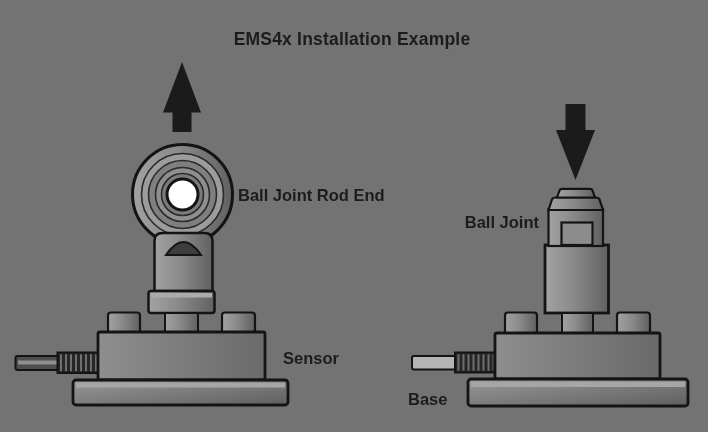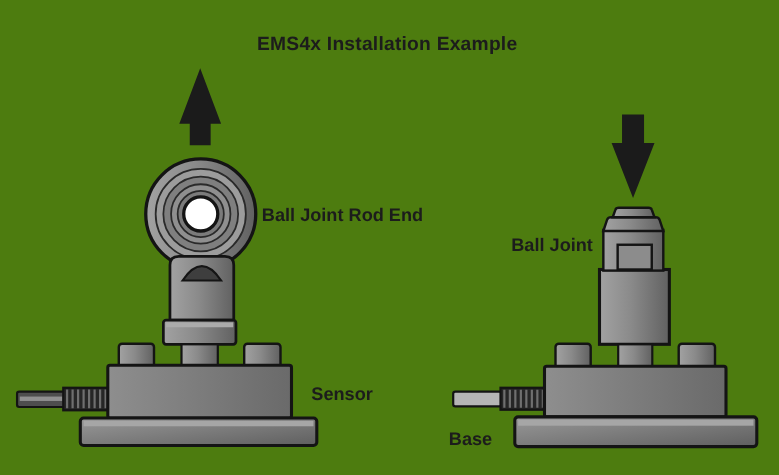--- a/index.html
+++ b/index.html
@@ -10,21 +10,21 @@
   body {
     width: 708px;
     height: 432px;
     overflow: hidden;
     font-family: "Liberation Sans", sans-serif;
   }
   .canvas {
     position: relative;
     width: 708px;
     height: 432px;
-    background: #4d7c0f;
+    background: #737373;
   }
   svg { display: block; }
   .title-text {
     font-family: "Liberation Sans", sans-serif;
     font-size: 17.5px;
     font-weight: 700;
     fill: #1c1c1c;
     letter-spacing: 0.2px;
   }
   .label-text {

